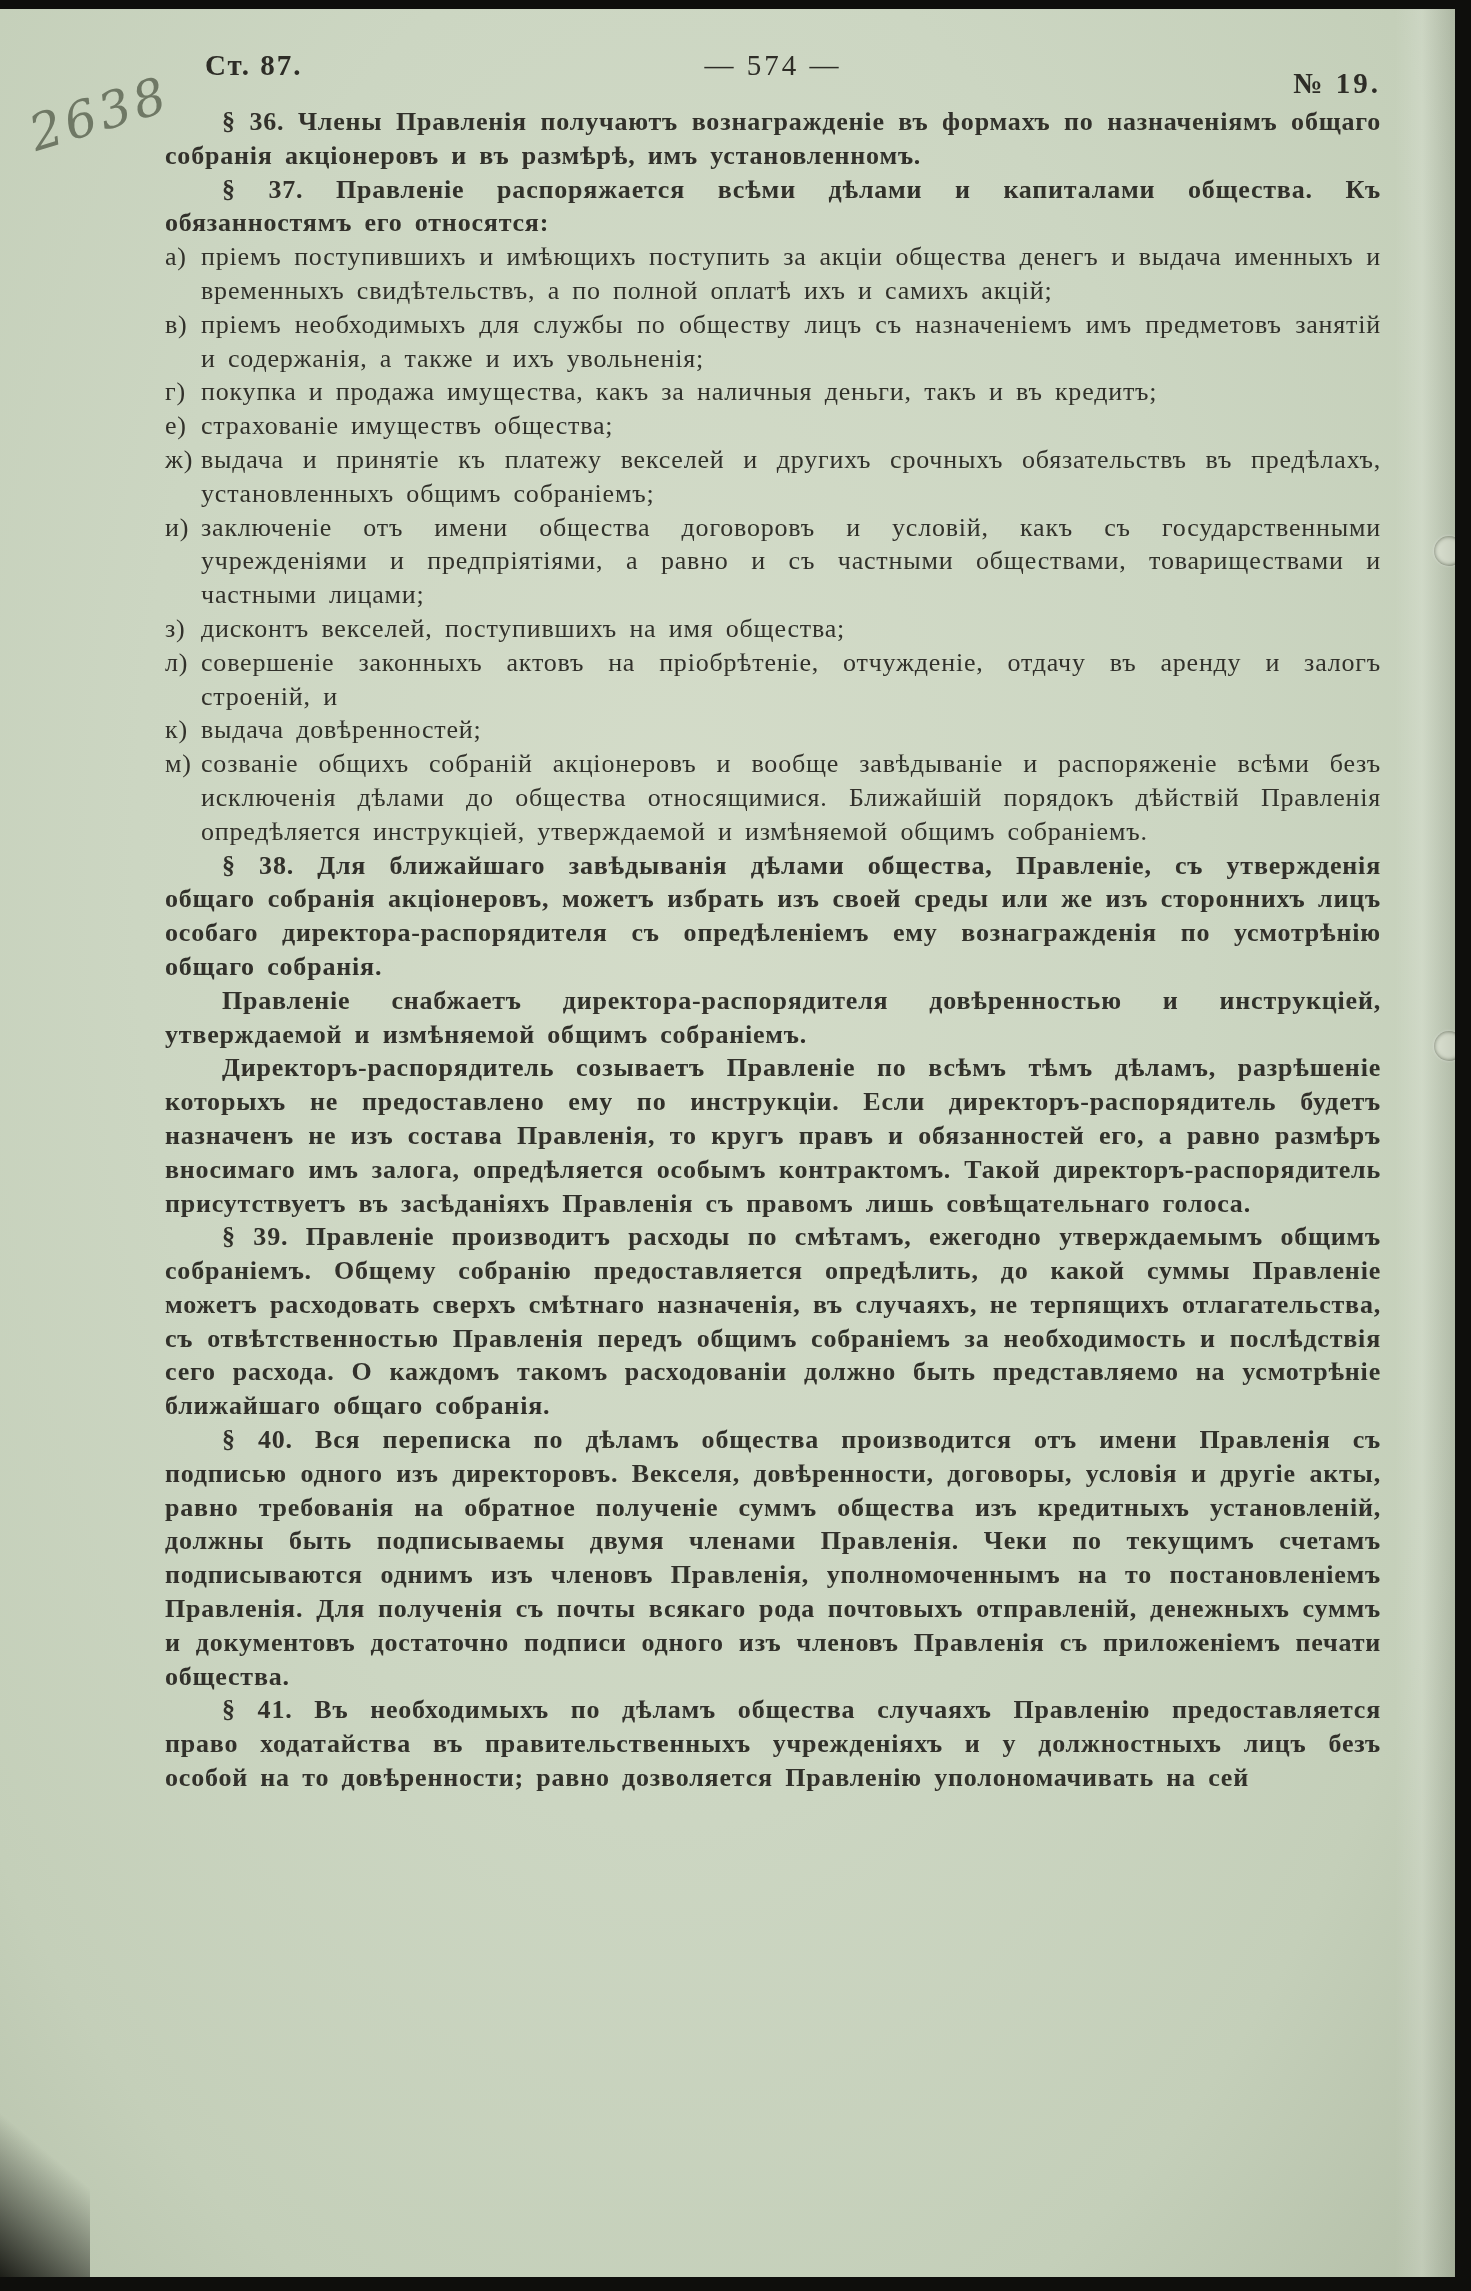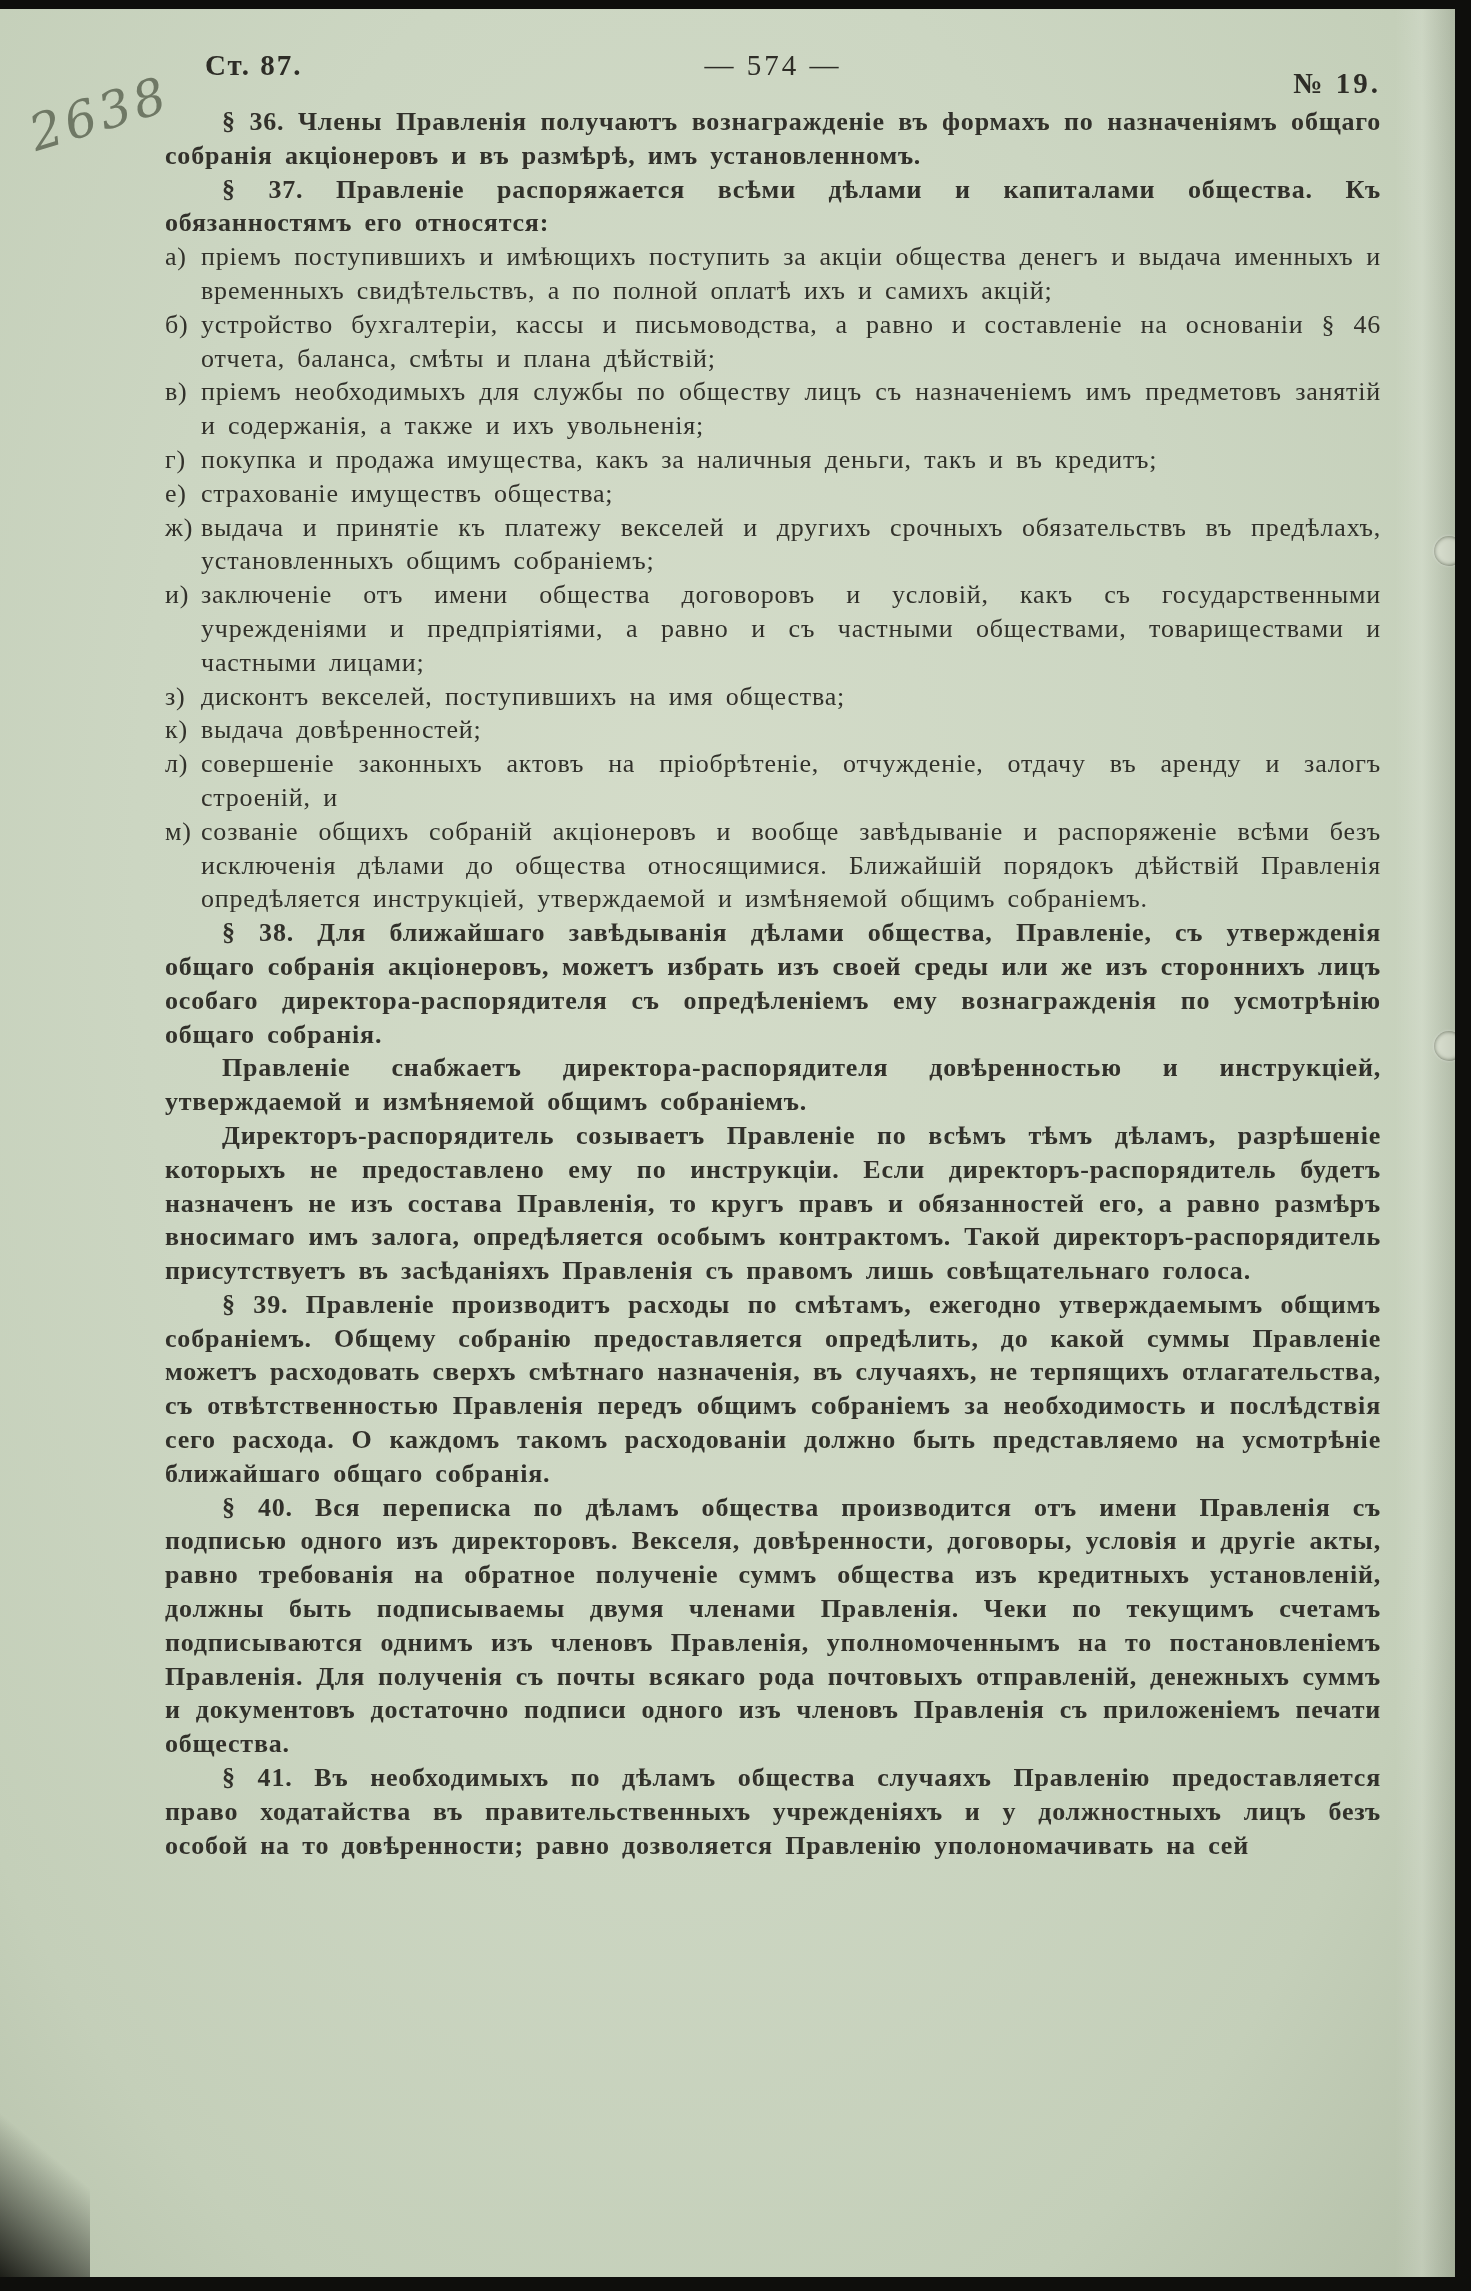--- a/index.html
+++ b/index.html
@@ -81,29 +81,28 @@
     <span class="header-issue">№ 19.</span>
   </div>
 
   <div class="handwritten-note">2638</div>
 
   <div class="content">
     <p class="para">§ 36. Члены Правленія получаютъ вознагражденіе въ формахъ по назначеніямъ общаго собранія акціонеровъ и въ размѣрѣ, имъ установленномъ.</p>
     <p class="para">§ 37. Правленіе распоряжается всѣми дѣлами и капиталами общества. Къ обязанностямъ его относятся:</p>
 
     <p class="item"><span class="item-label">а)</span><span>пріемъ поступившихъ и имѣющихъ поступить за акціи общества денегъ и выдача именныхъ и временныхъ свидѣтельствъ, а по полной оплатѣ ихъ и самихъ акцій;</span></p>
-    <p class="item"><span class="item-label">б)</span><span>устройство бухгалтеріи, кассы и письмоводства, а равно и составленіе на основаніи § 46 отчета, баланса, смѣты и плана дѣйствій;</span></p>
     <p class="item"><span class="item-label">в)</span><span>пріемъ необходимыхъ для службы по обществу лицъ съ назначеніемъ имъ предметовъ занятій и содержанія, а также и ихъ увольненія;</span></p>
     <p class="item"><span class="item-label">г)</span><span>покупка и продажа имущества, какъ за наличныя деньги, такъ и въ кредитъ;</span></p>
     <p class="item"><span class="item-label">е)</span><span>страхованіе имуществъ общества;</span></p>
     <p class="item"><span class="item-label">ж)</span><span>выдача и принятіе къ платежу векселей и другихъ срочныхъ обязательствъ въ предѣлахъ, установленныхъ общимъ собраніемъ;</span></p>
     <p class="item"><span class="item-label">и)</span><span>заключеніе отъ имени общества договоровъ и условій, какъ съ государственными учрежденіями и предпріятіями, а равно и съ частными обществами, товариществами и частными лицами;</span></p>
     <p class="item"><span class="item-label">з)</span><span>дисконтъ векселей, поступившихъ на имя общества;</span></p>
+    <p class="item"><span class="item-label">л)</span><span>совершеніе законныхъ актовъ на пріобрѣтеніе, отчужденіе, отдачу въ аренду и залогъ строеній, и</span></p>
     <p class="item"><span class="item-label">к)</span><span>выдача довѣренностей;</span></p>
-    <p class="item"><span class="item-label">л)</span><span>совершеніе законныхъ актовъ на пріобрѣтеніе, отчужденіе, отдачу въ аренду и залогъ строеній, и</span></p>
     <p class="item"><span class="item-label">м)</span><span>созваніе общихъ собраній акціонеровъ и вообще завѣдываніе и распоряженіе всѣми безъ исключенія дѣлами до общества относящимися. Ближайшій порядокъ дѣйствій Правленія опредѣляется инструкціей, утверждаемой и измѣняемой общимъ собраніемъ.</span></p>
 
     <p class="para sect">§ 38. Для ближайшаго завѣдыванія дѣлами общества, Правленіе, съ утвержденія общаго собранія акціонеровъ, можетъ избрать изъ своей среды или же изъ стороннихъ лицъ особаго директора-распорядителя съ опредѣленіемъ ему вознагражденія по усмотрѣнію общаго собранія.</p>
     <p class="para">Правленіе снабжаетъ директора-распорядителя довѣренностью и инструкціей, утверждаемой и измѣняемой общимъ собраніемъ.</p>
     <p class="para">Директоръ-распорядитель созываетъ Правленіе по всѣмъ тѣмъ дѣламъ, разрѣшеніе которыхъ не предоставлено ему по инструкціи. Если директоръ-распорядитель будетъ назначенъ не изъ состава Правленія, то кругъ правъ и обязанностей его, а равно размѣръ вносимаго имъ залога, опредѣляется особымъ контрактомъ. Такой директоръ-распорядитель присутствуетъ въ засѣданіяхъ Правленія съ правомъ лишь совѣщательнаго голоса.</p>
     <p class="para sect">§ 39. Правленіе производитъ расходы по смѣтамъ, ежегодно утверждаемымъ общимъ собраніемъ. Общему собранію предоставляется опредѣлить, до какой суммы Правленіе можетъ расходовать сверхъ смѣтнаго назначенія, въ случаяхъ, не терпящихъ отлагательства, съ отвѣтственностью Правленія передъ общимъ собраніемъ за необходимость и послѣдствія сего расхода. О каждомъ такомъ расходованіи должно быть представляемо на усмотрѣніе ближайшаго общаго собранія.</p>
     <p class="para sect">§ 40. Вся переписка по дѣламъ общества производится отъ имени Правленія съ подписью одного изъ директоровъ. Векселя, довѣренности, договоры, условія и другіе акты, равно требованія на обратное полученіе суммъ общества изъ кредитныхъ установленій, должны быть подписываемы двумя членами Правленія. Чеки по текущимъ счетамъ подписываются однимъ изъ членовъ Правленія, уполномоченнымъ на то постановленіемъ Правленія. Для полученія съ почты всякаго рода почтовыхъ отправленій, денежныхъ суммъ и документовъ достаточно подписи одного изъ членовъ Правленія съ приложеніемъ печати общества.</p>
     <p class="para sect">§ 41. Въ необходимыхъ по дѣламъ общества случаяхъ Правленію предоставляется право ходатайства въ правительственныхъ учрежденіяхъ и у должностныхъ лицъ безъ особой на то довѣренности; равно дозволяется Правленію уполономачивать на сей</p>
   </div>
 

